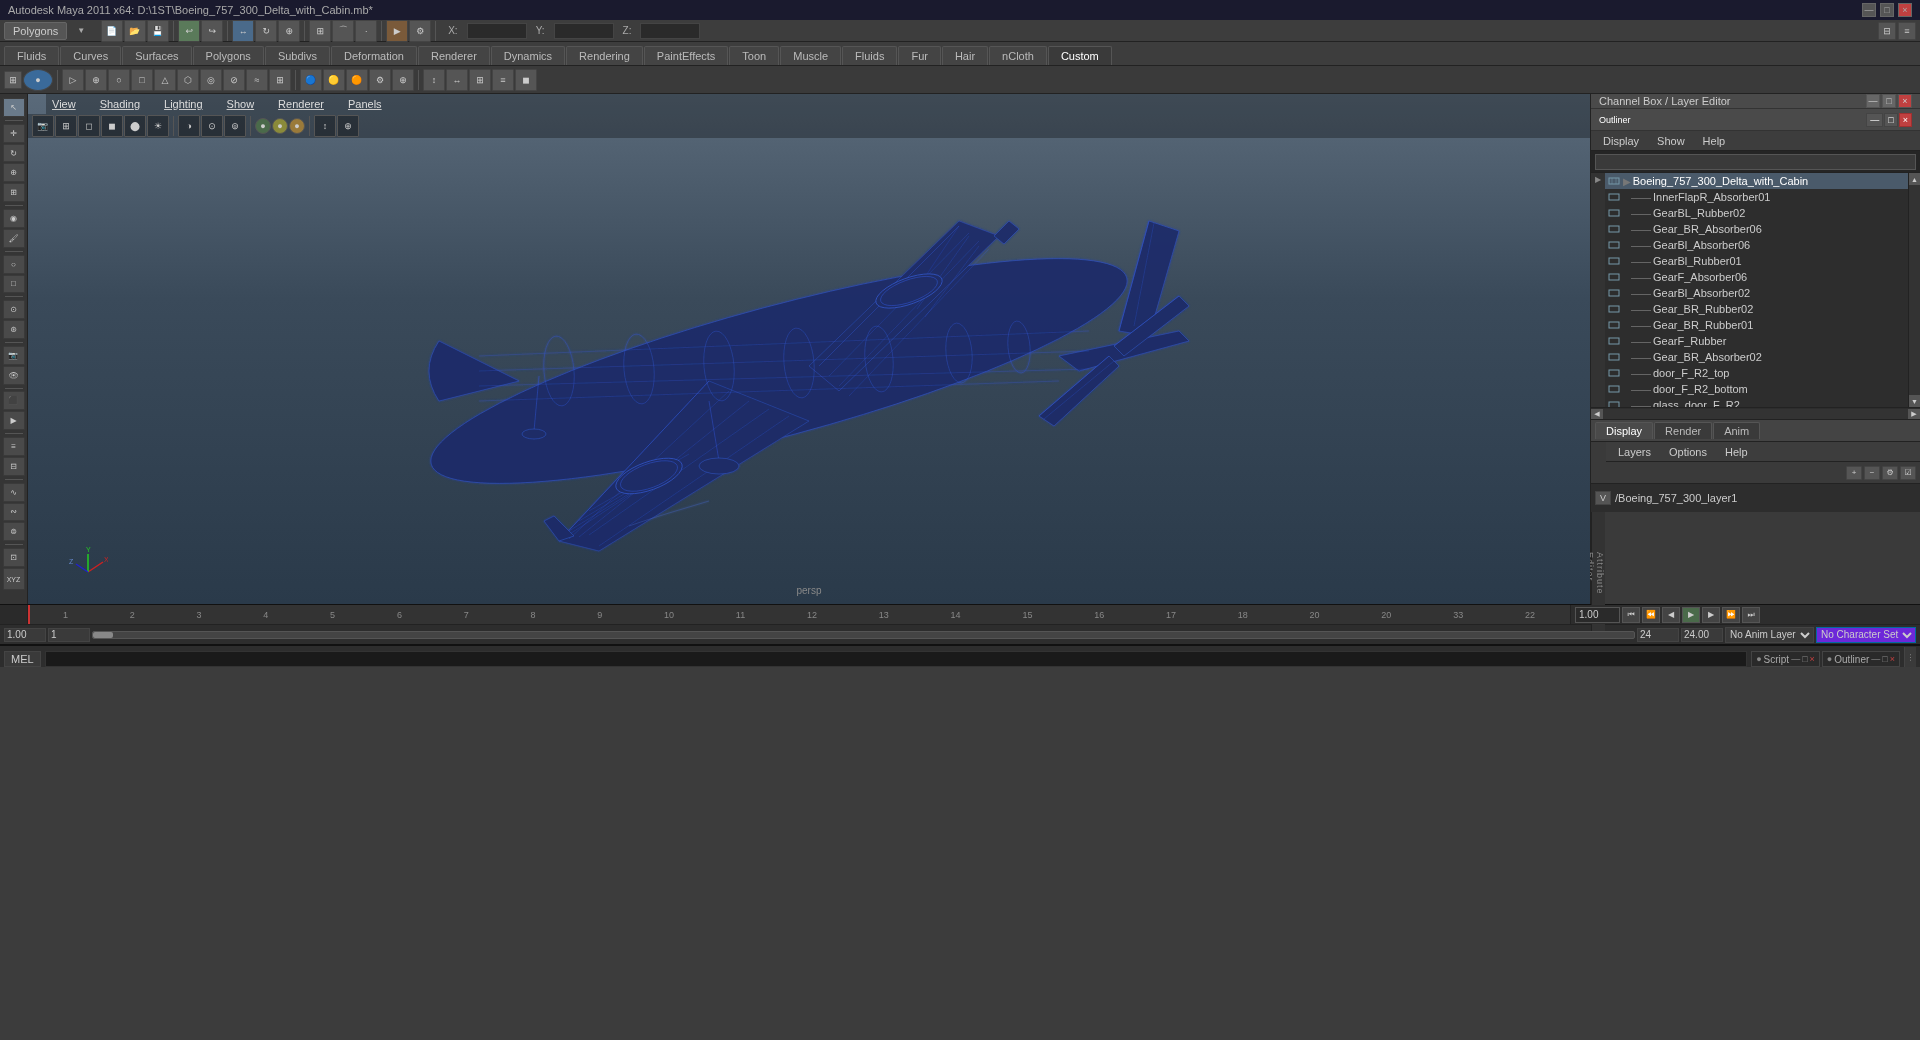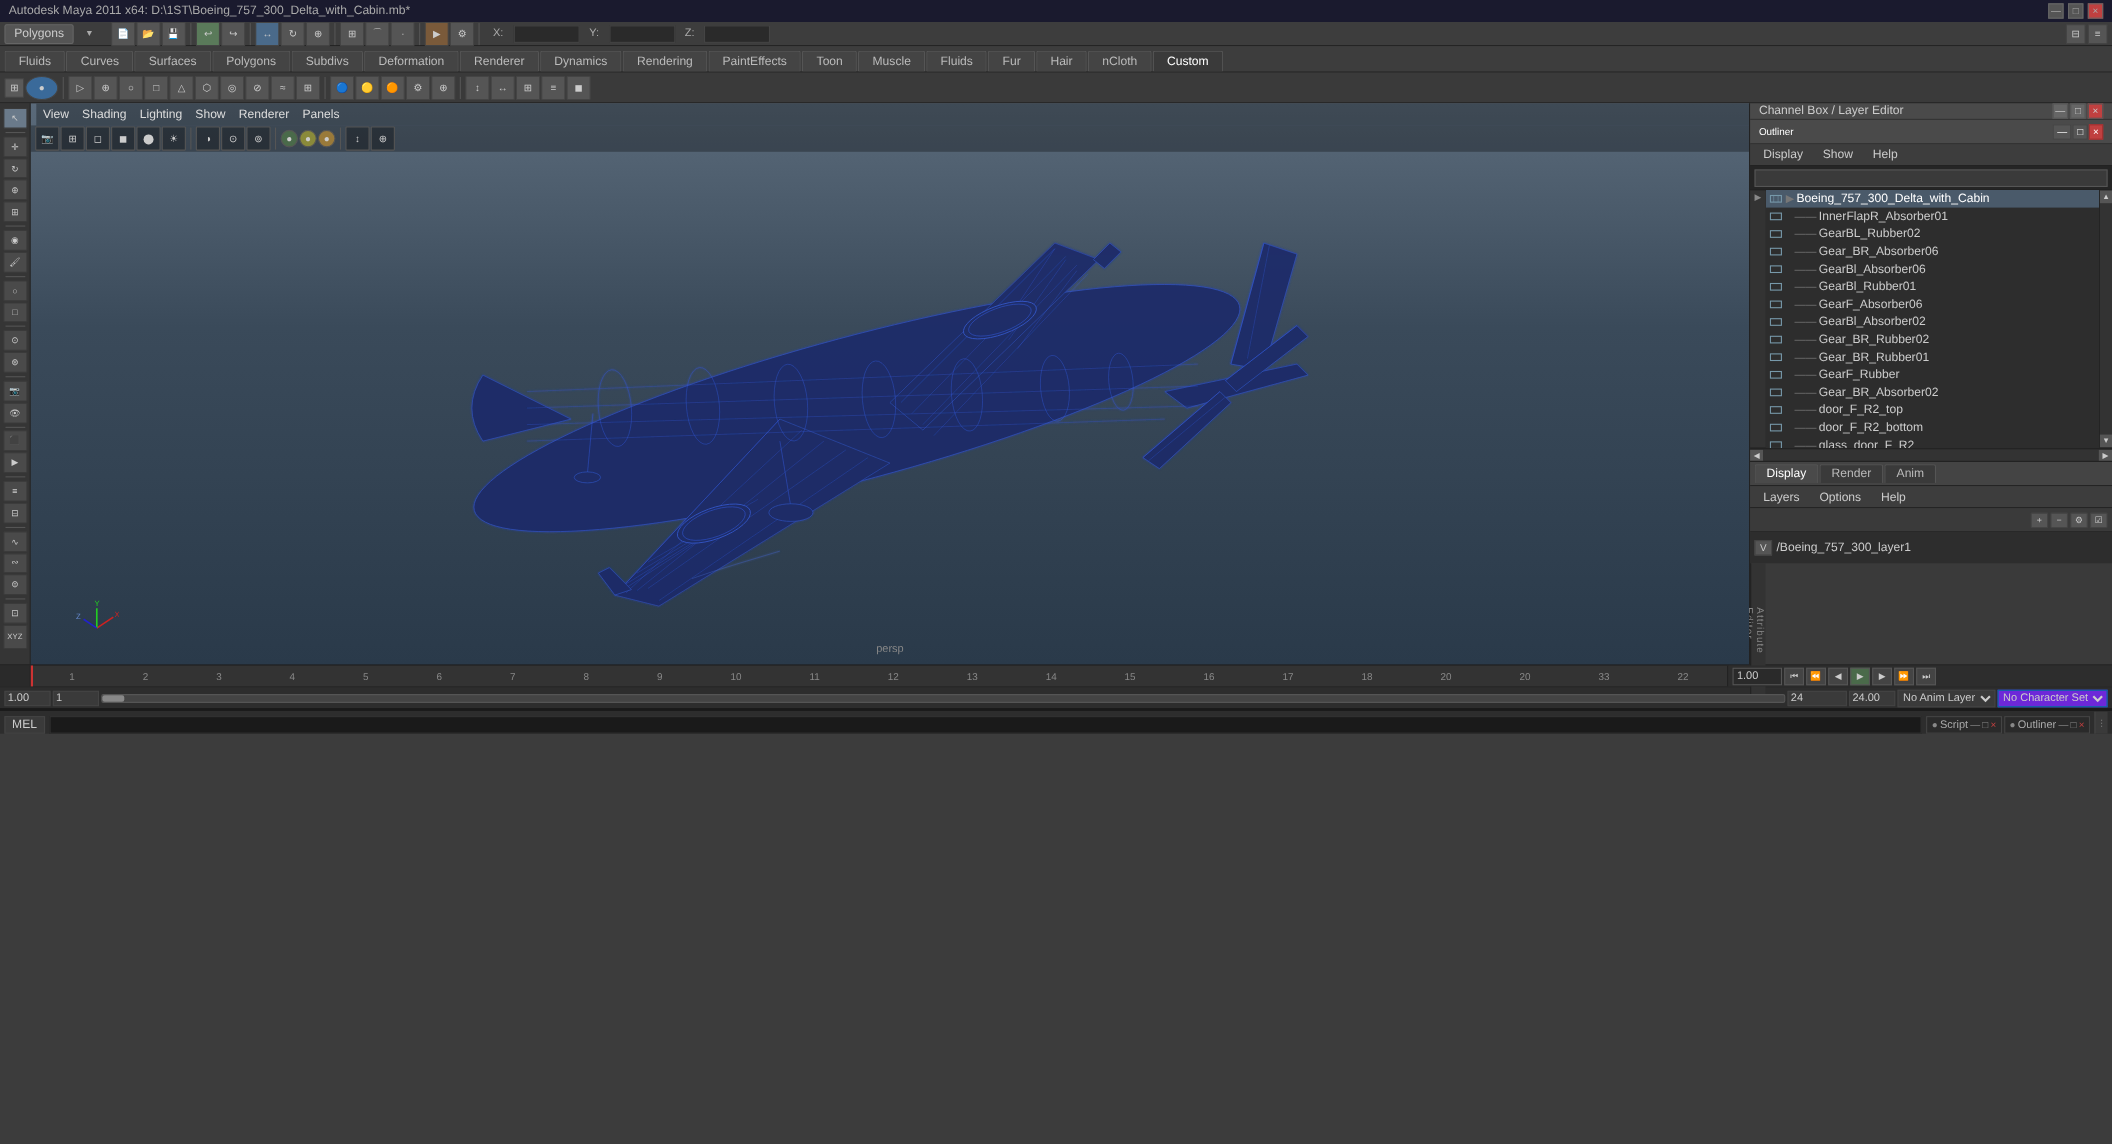--- a/index.html
+++ b/index.html
@@ -66,23 +66,24 @@
     }
     .lt-btn.active { background: #6a7a8a; }
     .lt-sep { width: 18px; height: 1px; background: #555; margin: 2px 0; }
 
     
     #viewport {
       flex: 1; background: linear-gradient(180deg, #5a6a7a 0%, #3a4a5a 40%, #2a3a4a 100%);
       position: relative; overflow: hidden;
     }
     #viewport-menu {
-      position: absolute; top: 0; left: 5px; right: 0;
-      height: 20px; display: flex; align-items: center; padding: 0 6px; gap: 12px;
+      position: absolute; top: 0; left: 18px; right: 0;
+      height: 20px; display: flex; align-items: center; padding: 0 6px; gap: 24px;
       background: rgba(0,0,0,0.3);
+      text-decoration: underline;
     }
     #viewport-menu span { font-size: 11px; color: #ddd; cursor: pointer; }
 
     
     #viewport-toolbar {
       position: absolute; top: 20px; left: 0; right: 0;
       height: 24px; display: flex; align-items: center; padding: 0 4px; gap: 1px;
       background: rgba(0,0,0,0.3);
     }
 
@@ -175,20 +176,21 @@
     .layer-tab {
       padding: 2px 10px; font-size: 11px; color: #bbb; cursor: pointer;
       background: #3a3a3a; border: 1px solid #555; border-bottom: none;
       border-radius: 2px 2px 0 0;
     }
     .layer-tab.active { background: #4a4a4a; color: #fff; }
     #layer-menu {
       height: 20px; background: #3d3d3d;
       display: flex; align-items: center; padding: 0 4px; gap: 2px;
       border-bottom: 1px solid #222;
+      margin-left: 15px;
     }
     #layer-menu span { padding: 1px 8px; font-size: 11px; color: #ccc; cursor: pointer; }
     #layer-toolbar {
       height: 22px; background: #3a3a3a;
       display: flex; align-items: center; justify-content: flex-end;
       padding: 0 4px; gap: 2px; border-bottom: 1px solid #222;
     }
     #layer-content {
       flex: 1; background: #2d2d2d; padding: 4px;
     }
@@ -767,21 +769,21 @@
       <div class="transport-btn">⏭</div>
     </div>
   </div>
 
   <div style="display:flex;width:100%;height:20px;background:#2d2d2d;border-bottom:1px solid #111;align-items:center;gap:2px;padding:0 4px;">
     <input type="text" value="1.00" style="width: 42px; height: 14px; background: rgb(58, 58, 58); border: 1px solid rgb(68, 68, 68); color: rgb(204, 204, 204); font-size: 10px; padding: 1px 2px;">
     <input type="text" value="1" style="width: 42px; height: 14px; background: rgb(58, 58, 58); border: 1px solid rgb(68, 68, 68); color: rgb(204, 204, 204); font-size: 10px; padding: 1px 2px;">
     <div style="flex:1;height:8px;background:#444;border:1px solid #555;border-radius:2px;">
       <div style="width:20px;height:100%;background:#888;border-radius:2px;"></div>
     </div>
-    <input type="text" value="24" style="width: 54px; height: 14px; background: rgb(58, 58, 58); border: 1px solid rgb(68, 68, 68); color: rgb(204, 204, 204); font-size: 10px; padding: 1px 2px;">
+    <input type="text" value="24" style="width: 42px; height: 14px; background: rgb(58, 58, 58); border: 1px solid rgb(68, 68, 68); color: rgb(204, 204, 204); font-size: 10px; padding: 1px 2px;">
     <input type="text" value="24.00" style="width: 42px; height: 14px; background: rgb(58, 58, 58); border: 1px solid rgb(68, 68, 68); color: rgb(204, 204, 204); font-size: 10px; padding: 1px 2px;">
 
     <select style="background:#3a3a3a;border:1px solid #444;color:#ccc;font-size:10px;height:16px;">
       <option>No Anim Layer</option>
     </select>
     <select style="background:#6d28d9;border:1px solid #0369a1;color:#ccc;font-size:10px;height:16px;">
       <option>No Character Set</option>
     </select>
   </div>
 </div>

